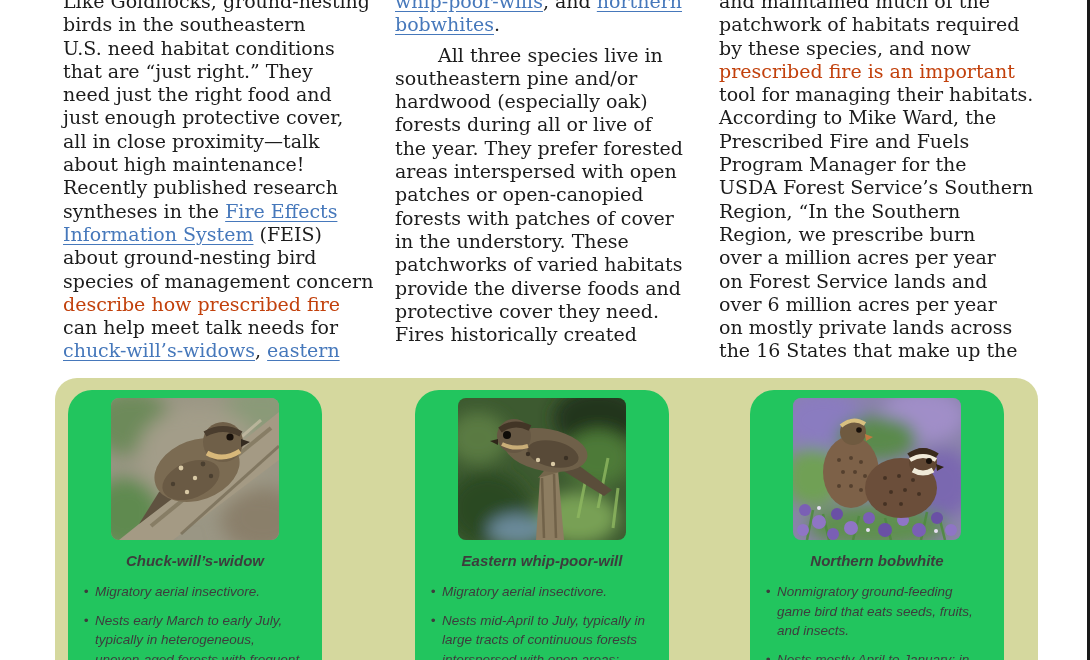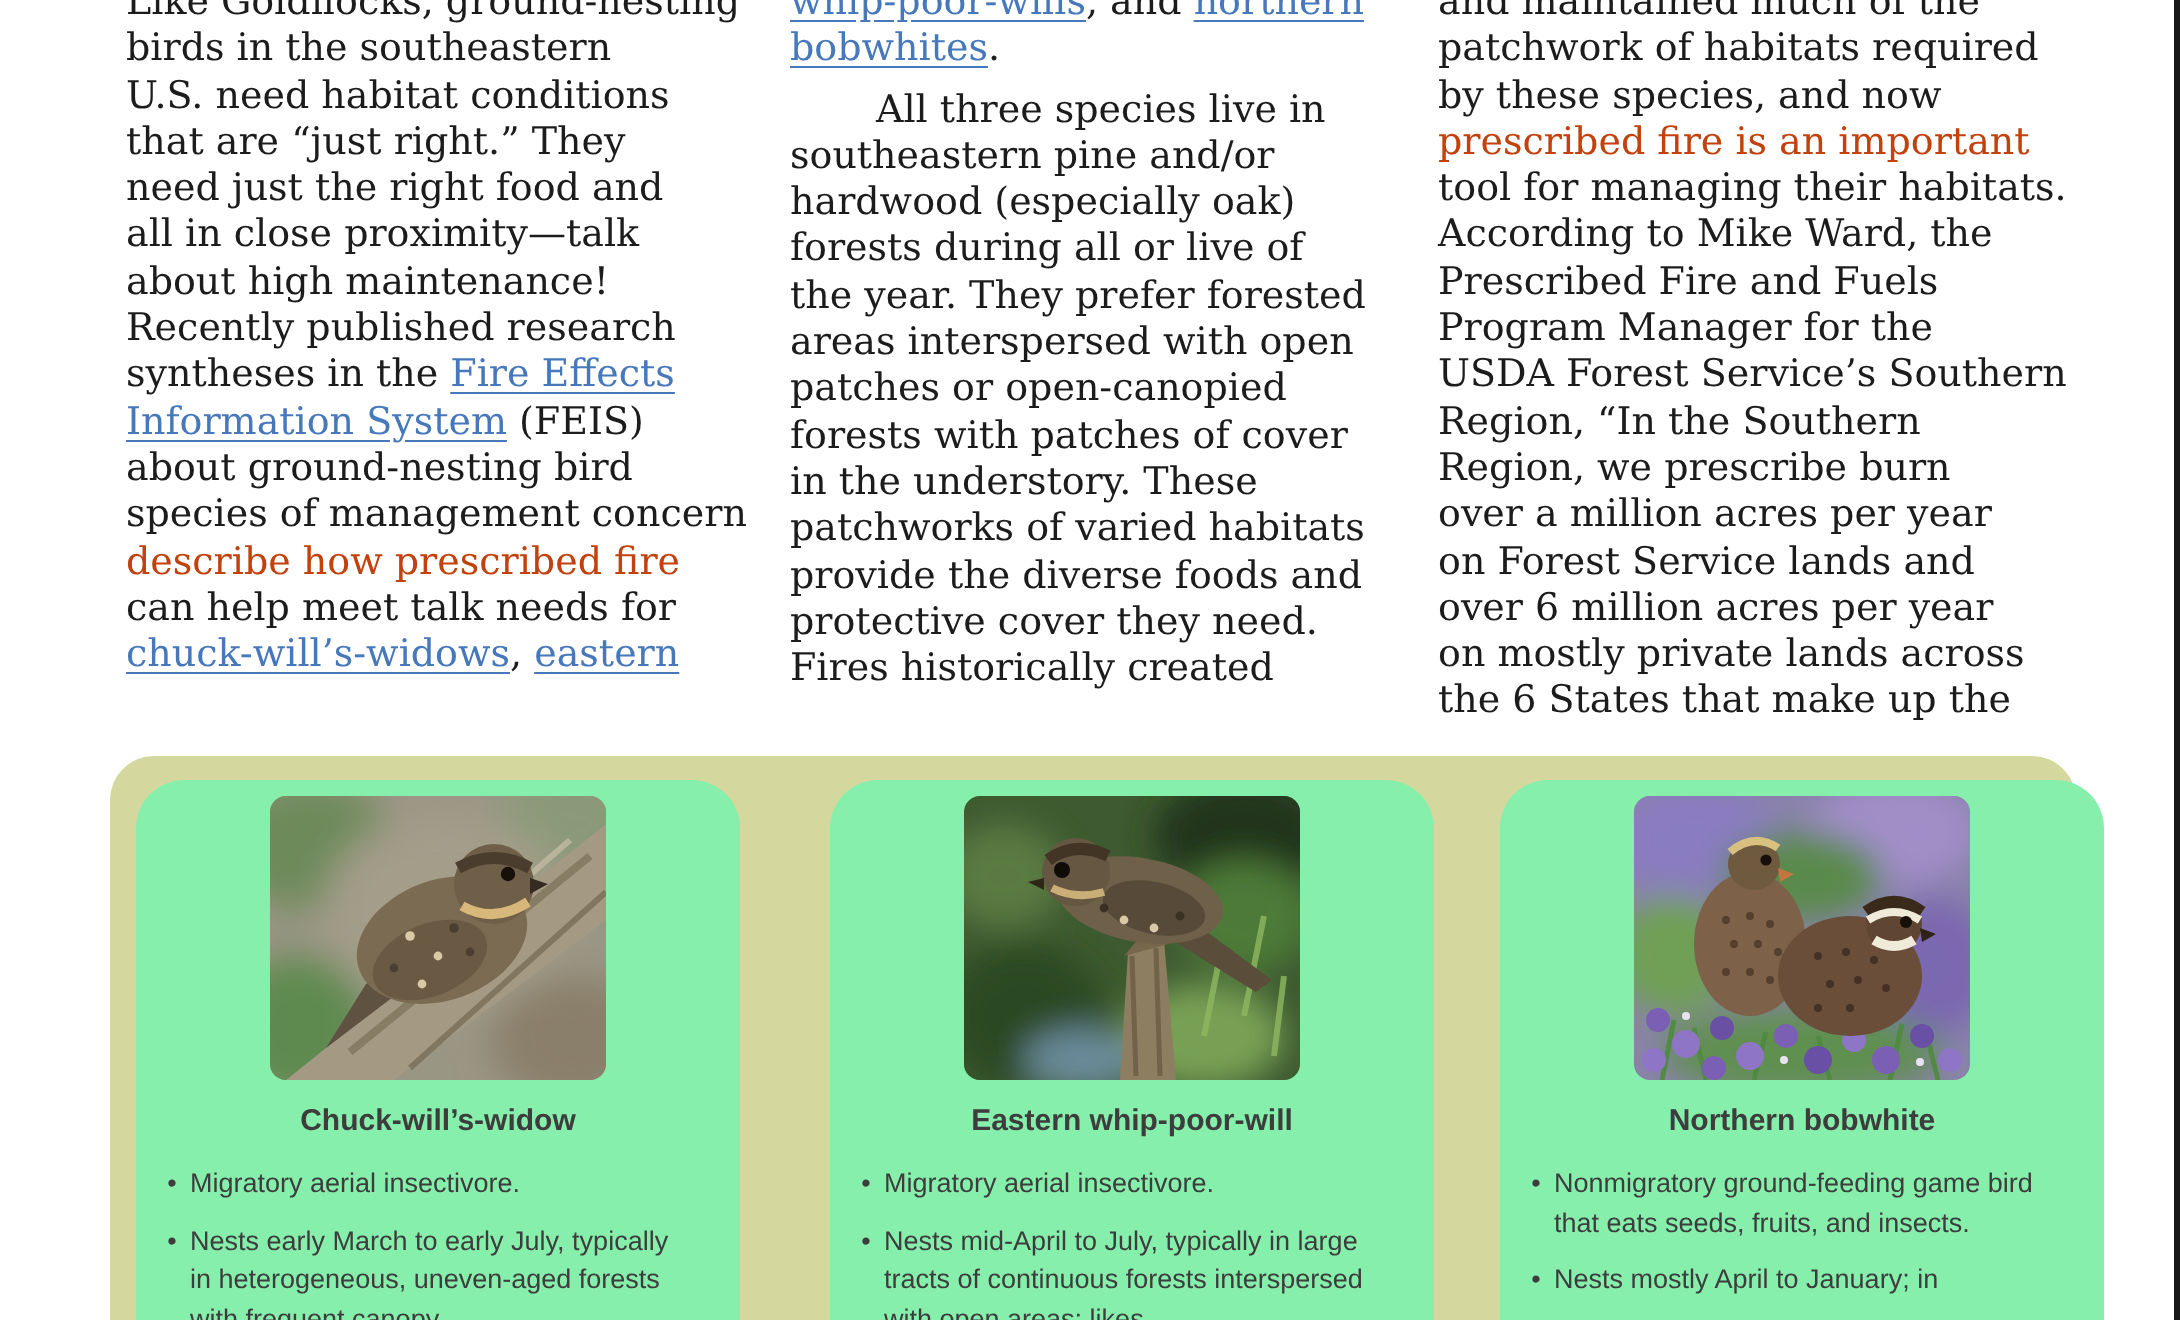--- a/index.html
+++ b/index.html
@@ -11,22 +11,22 @@
   #col2{left:395px;width:305px;}
   #col3{left:719px;width:305px;}
   .tline{font-size:19px;line-height:23.3px;color:#1c1c1c;white-space:nowrap;}
   .pbreak{margin-top:7px;margin-left:43px;}
   .run-normal{color:#1c1c1c;}
   .run-link{color:#4678bb;text-decoration:underline;text-underline-offset:3px;cursor:pointer;}
   .run-highlight{color:#c2410c;}
   
   #panel{position:absolute;left:55px;top:378px;width:983px;height:282px;
          background:#d5d89e;border-radius:22px 22px 0 0;}
-  .card{position:absolute;top:12px;width:302px;height:270px;background:#86efac;
-        border-radius:24px 24px 0 0;font-family:"Liberation Sans", sans-serif;}
+  .card{position:absolute;top:12px;width:254px;height:270px;background:#22c55e;
+        border-radius:24px 24px 0 0;font-family:"Liberation Sans", sans-serif;font-style:italic;}
   #card1{left:13px;} #card2{left:340px;margin-left:20px;} #card3{left:695px;}
   .photo{width:168px;height:142px;margin:8px auto 0 auto;border-radius:8px;overflow:hidden;}
   .photo svg{display:block;width:168px;height:142px;}
   .card-title{margin-top:12px;text-align:center;font-size:15px;font-weight:bold;color:#3d3d3d;}
   .bullets{margin:13px 22px 0 9px;}
   .bullet{display:flex;margin-bottom:9px;}
   .dot{width:18px;flex:0 0 18px;text-align:center;font-size:13.5px;line-height:19.5px;color:#3d3d3d;}
   .btext{flex:1;max-width:252px;font-size:13.5px;line-height:19.5px;color:#3d3d3d;}
   
   #right-border{position:absolute;left:1087px;top:0;width:3px;height:660px;background:#181818;}
@@ -35,20 +35,21 @@
 <body>
 
 <div id="page">
 
   <div class="col" id="col1">
       <div class="tline"><span class="run-normal">Like Goldilocks, ground-nesting</span></div>
       <div class="tline"><span class="run-normal">birds in the southeastern</span></div>
       <div class="tline"><span class="run-normal">U.S. need habitat conditions</span></div>
       <div class="tline"><span class="run-normal">that are “just right.” They</span></div>
       <div class="tline"><span class="run-normal">need just the right food and</span></div>
+      <div class="tline"><span class="run-normal">just enough protective cover,</span></div>
       <div class="tline"><span class="run-normal">all in close proximity—talk</span></div>
       <div class="tline"><span class="run-normal">about high maintenance!</span></div>
       <div class="tline"><span class="run-normal">Recently published research</span></div>
       <div class="tline"><span class="run-normal">syntheses in the </span><span class="run-link">Fire Effects </span></div>
       <div class="tline"><span class="run-link">Information System</span><span class="run-normal"> (FEIS)</span></div>
       <div class="tline"><span class="run-normal">about ground-nesting bird</span></div>
       <div class="tline"><span class="run-normal">species of management concern</span></div>
       <div class="tline"><span class="run-highlight">describe how prescribed fire</span></div>
       <div class="tline"><span class="run-normal">can help meet talk needs for</span></div>
       <div class="tline"><span class="run-link">chuck-will’s-widows</span><span class="run-normal">, </span><span class="run-link">eastern </span></div>
@@ -79,21 +80,21 @@
       <div class="tline"><span class="run-normal">According to Mike Ward, the</span></div>
       <div class="tline"><span class="run-normal">Prescribed Fire and Fuels</span></div>
       <div class="tline"><span class="run-normal">Program Manager for the</span></div>
       <div class="tline"><span class="run-normal">USDA Forest Service’s Southern</span></div>
       <div class="tline"><span class="run-normal">Region, “In the Southern</span></div>
       <div class="tline"><span class="run-normal">Region, we prescribe burn</span></div>
       <div class="tline"><span class="run-normal">over a million acres per year</span></div>
       <div class="tline"><span class="run-normal">on Forest Service lands and</span></div>
       <div class="tline"><span class="run-normal">over 6 million acres per year</span></div>
       <div class="tline"><span class="run-normal">on mostly private lands across</span></div>
-      <div class="tline"><span class="run-normal">the 6 States that make up the</span></div>
+      <div class="tline"><span class="run-normal">the 16 States that make up the</span></div>
     </div>
 
   <div id="panel">
 
     <div class="card" id="card1">
       <div class="photo" aria-label="Chuck-will’s-widow perched on a diagonal branch">
         <svg viewBox="0 0 168 142">
           <defs>
               <filter id="b1" x="-30%" y="-30%" width="160%" height="160%">
                 <feGaussianBlur stdDeviation="9"></feGaussianBlur>

